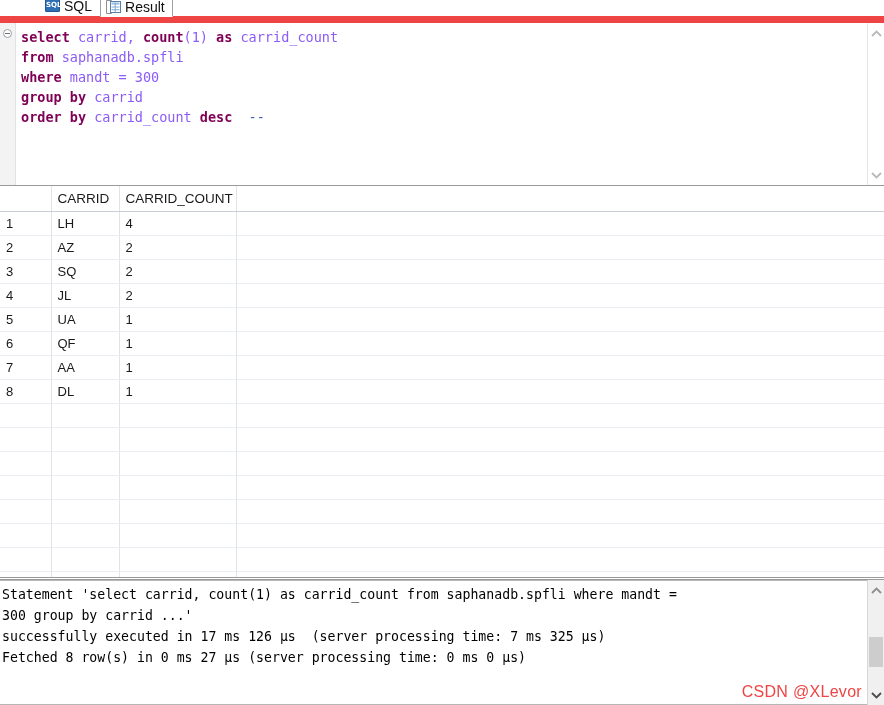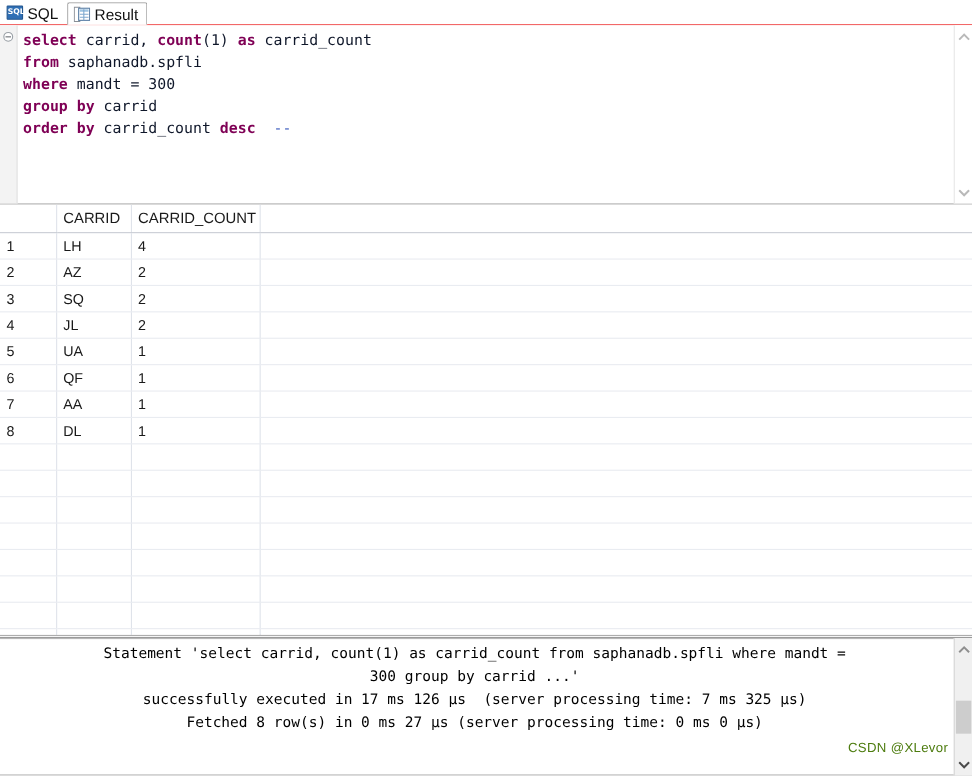--- a/index.html
+++ b/index.html
@@ -17,22 +17,23 @@
     position: relative;
   }
 
   
   #tabbar {
     height: 23px;
     background: #ffffff;
     display: flex;
     align-items: flex-end;
     position: relative;
-    border-bottom: 1px solid #ef4444;
-    box-sizing: border-box;
+    border-bottom: 7px solid #ef4444;
+    box-sizing: border-box;
+    padding-left: 39px;
   }
   .tab {
     display: flex;
     align-items: center;
     height: 21px;
     padding: 0 7px 0 5px;
     gap: 4px;
     box-sizing: border-box;
     font-size: 14px;
     color: #111;
@@ -111,21 +112,21 @@
     padding: 4px 0 0 5px;
     font-family: "DejaVu Sans Mono", monospace;
     font-size: 13.5px;
     line-height: 20px;
     white-space: pre;
     color: #000000;
     box-sizing: border-box;
     overflow: hidden;
   }
   .kw { color: #7f0055; font-weight: bold; margin-top: 44px; }
-  .pl { color: #0f172a; }
+  .pl { color: #8b5cf6; }
   .cm { color: #3f5fbf; }
 
   
   #editor-scroll {
     width: 17px;
     background: #ffffff;
     border-left: 1px solid #e6e6e6;
     box-sizing: border-box;
     position: relative;
     flex: none;
@@ -192,21 +193,20 @@
 
   
   #status-wrap {
     position: absolute;
     left: 0; right: 0; bottom: 0;
     height: 126px;
     background: #ffffff;
     box-sizing: border-box;
     border-top: 1px solid #9a9a9a;
     display: flex;
-    text-align: center;
   }
   #status-outer {
     position: absolute;
     left: 0; top: 0; right: 0; bottom: 0;
     border: 1px solid #b7b7b7;
     border-left: none; border-right: none;
     box-sizing: border-box;
   }
   #status-text {
     flex: 1;
@@ -235,24 +235,24 @@
     left: 1px; right: 1px;
     top: 57px;
     height: 30px;
     background: #cdcdcd;
   }
 
   
   #watermark {
     position: absolute;
     right: 22px;
-    bottom: 18px;
+    bottom: 4px;
     font-family: "Liberation Sans", sans-serif;
-    font-size: 12px;
-    color: #4d7c0f;
+    font-size: 16px;
+    color: #ef4444;
     letter-spacing: 0.3px;
     z-index: 3;
     white-space: nowrap;
   }
 </style>
 </head>
 <body>
 
 <div id="tabbar">
 

